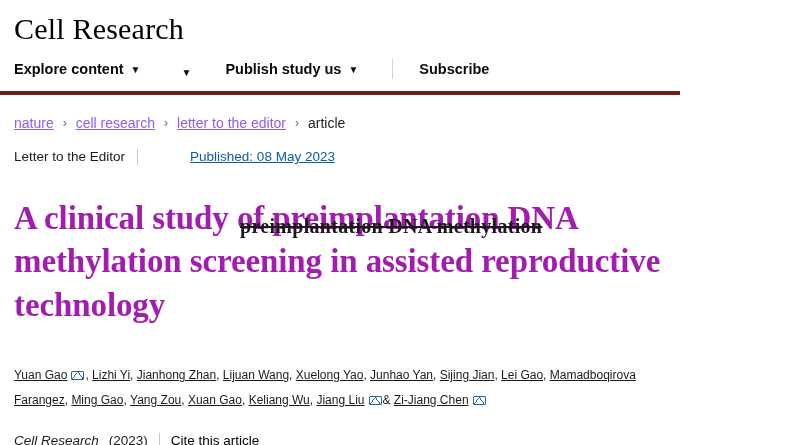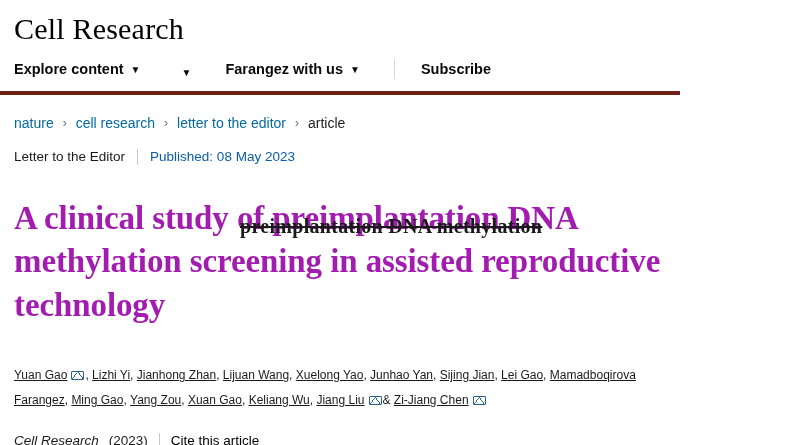--- a/index.html
+++ b/index.html
@@ -67,21 +67,22 @@
   
   .breadcrumb {
     display: flex;
     align-items: center;
     padding: 20px 14px 0 14px;
     font-size: 14px;
     color: #333;
     flex-wrap: nowrap;
   }
   .crumb {
-    color: #0369a1;
+    color: #8b5cf6;
+    text-decoration: underline;
     cursor: pointer;
     white-space: nowrap;
   }
   .crumb.current {
     text-decoration: none;
     color: #222;
     cursor: default;
     text-align: center;
   }
   .crumb-sep {
@@ -100,21 +101,23 @@
   }
   .meta-type { color: #1a1a1a; }
   .meta-div {
     width: 1px;
     height: 16px;
     background: #c8c8c8;
     margin: 0 12px;
   }
   .meta-pub {
     color: #0a5da8;
-    cursor: pointer;
+    text-decoration: underline;
+    cursor: pointer;
+    margin-left: 40px;
   }
 
   
   .article-title {
     padding: 10px 14px 0 14px;
     font-family: "Liberation Serif", serif;
     font-size: 33px;
     line-height: 1.32;
     font-weight: 700;
     color: #a21caf;
@@ -222,21 +225,21 @@
 
   <div class="navbar">
     <div class="nav-item">
       <span>Explore content</span>
       <span class="caret">▼</span>
     </div>
     <div class="nav-item">
       <span class="caret">▼</span>
     </div>
     <div class="nav-item">
-      <span>Farangez with us</span>
+      <span>Publish study us</span>
       <span class="caret">▼</span>
     </div>
     <div class="nav-sep"></div>
     <div class="nav-item plain">
       <span>Subscribe</span>
     </div>
   </div>
 
   <div class="breadcrumb">
     <span class="crumb">nature</span>

